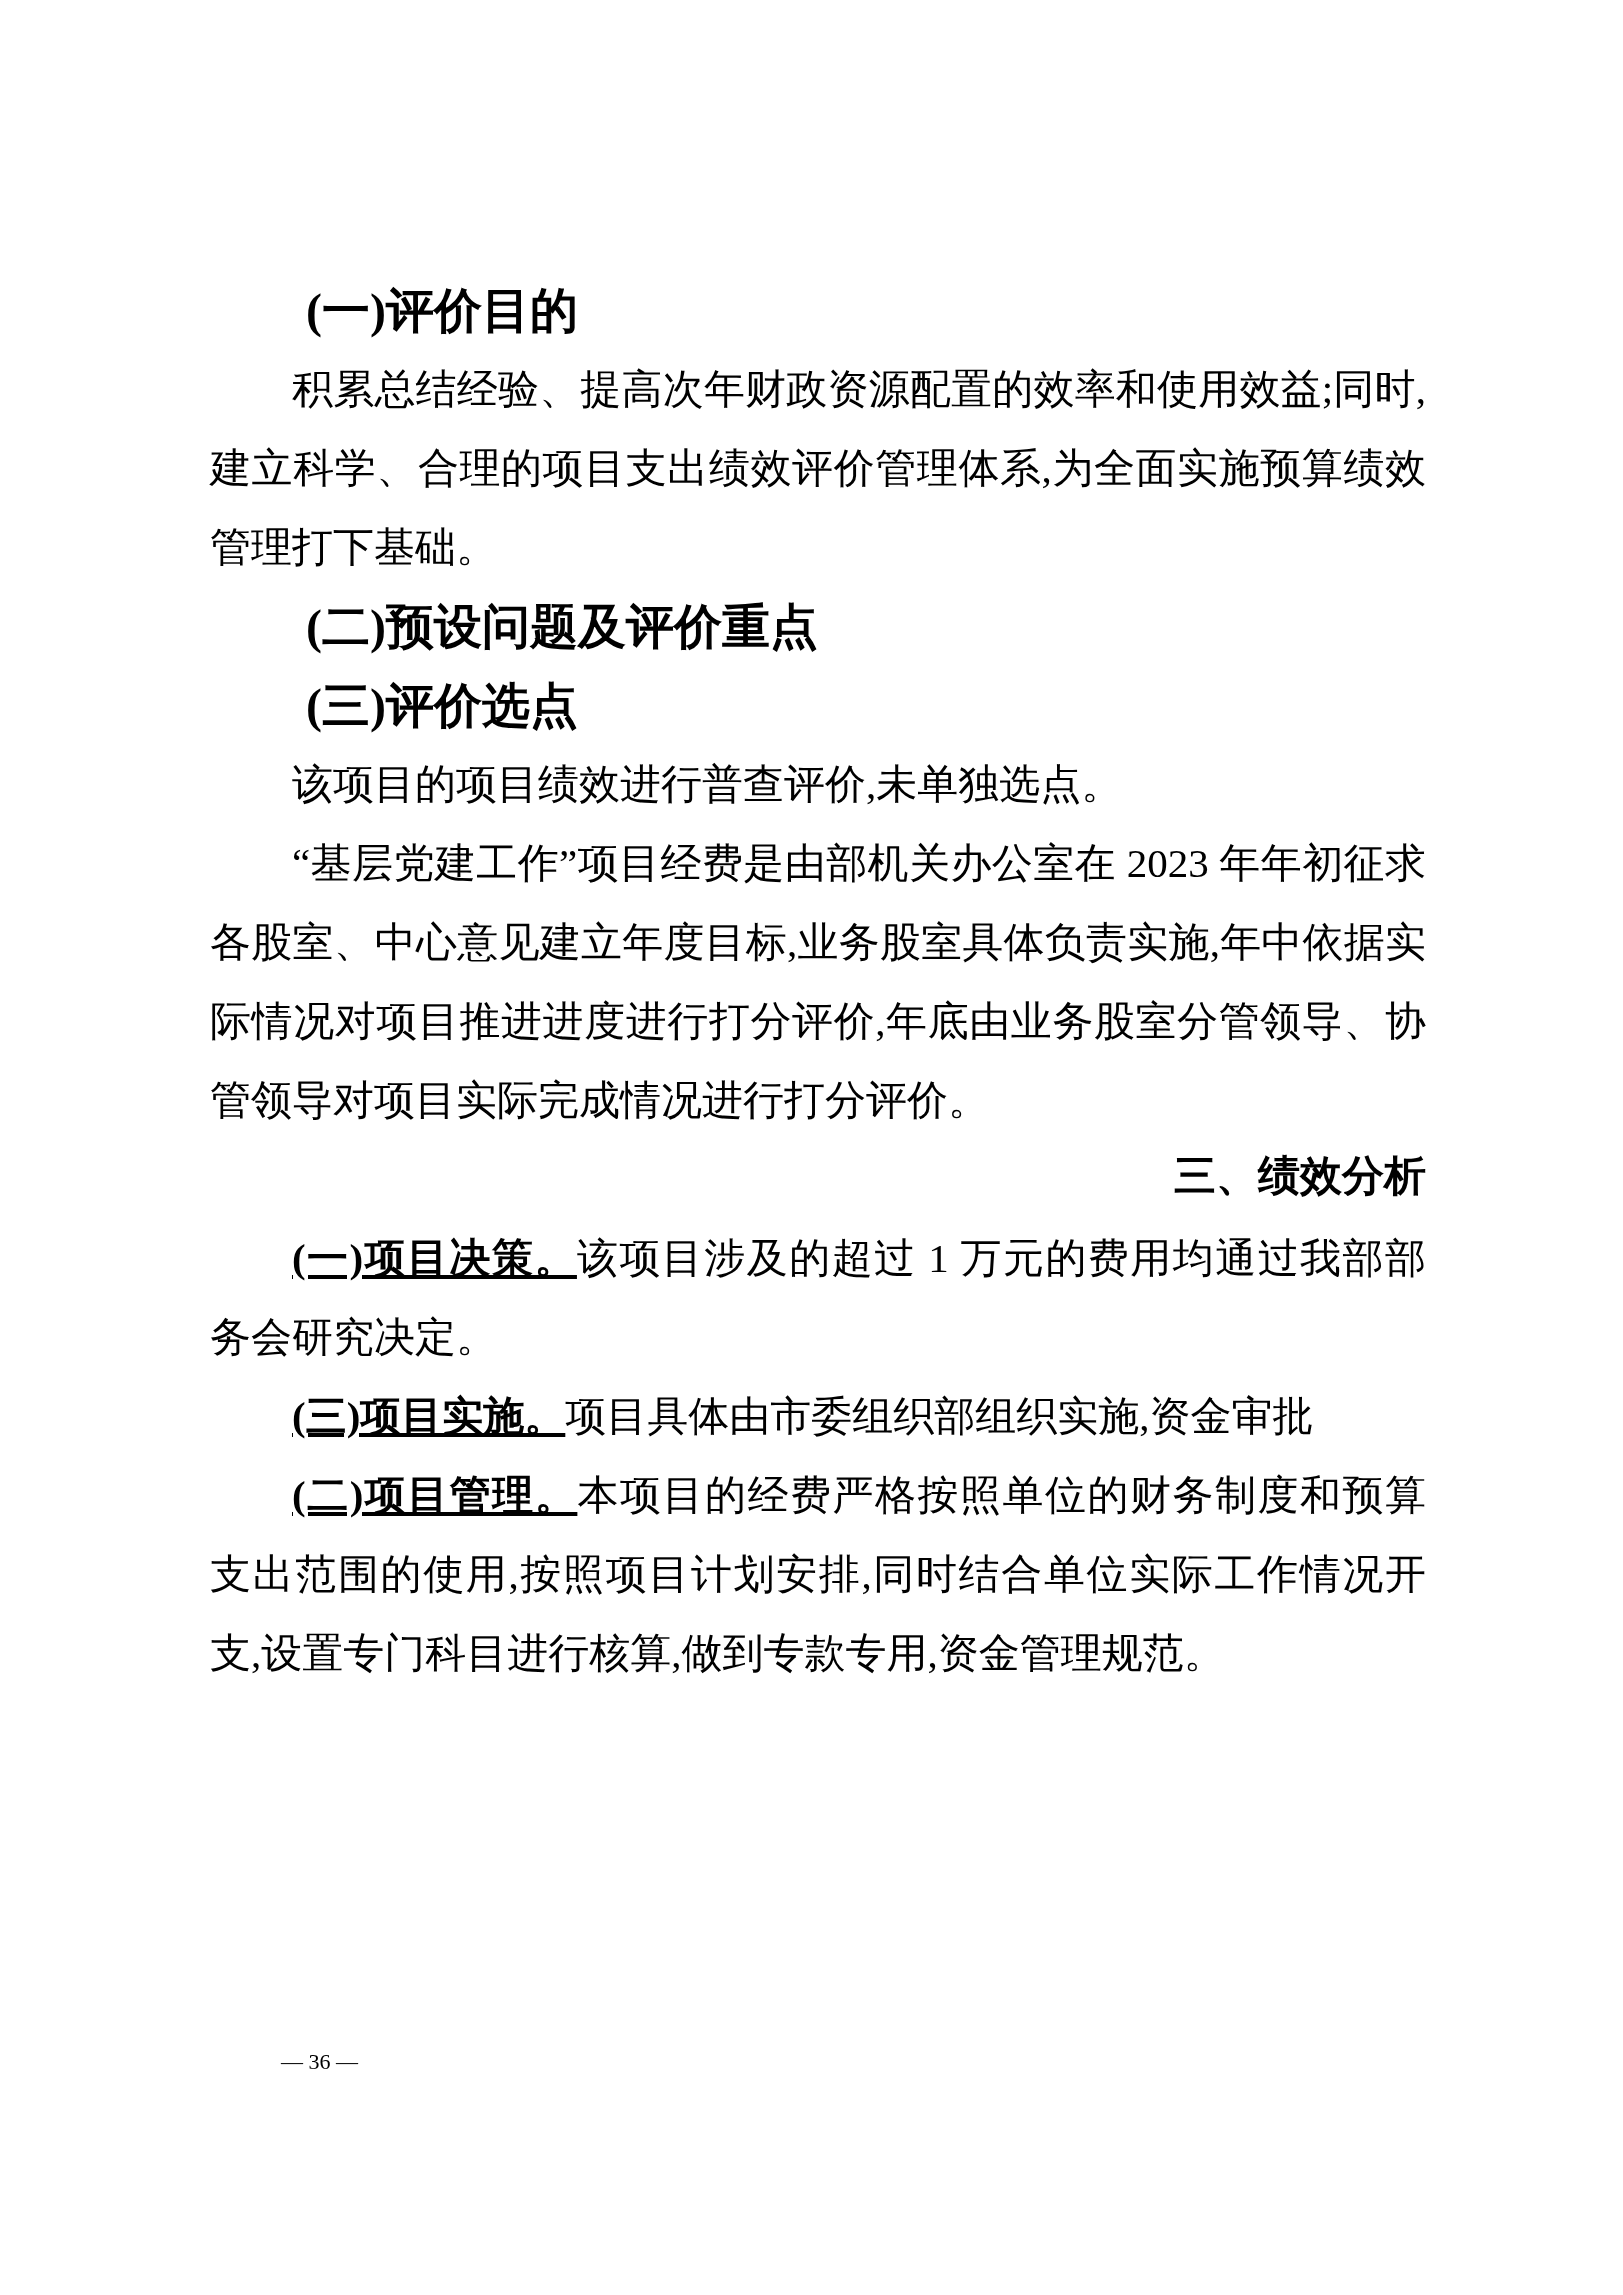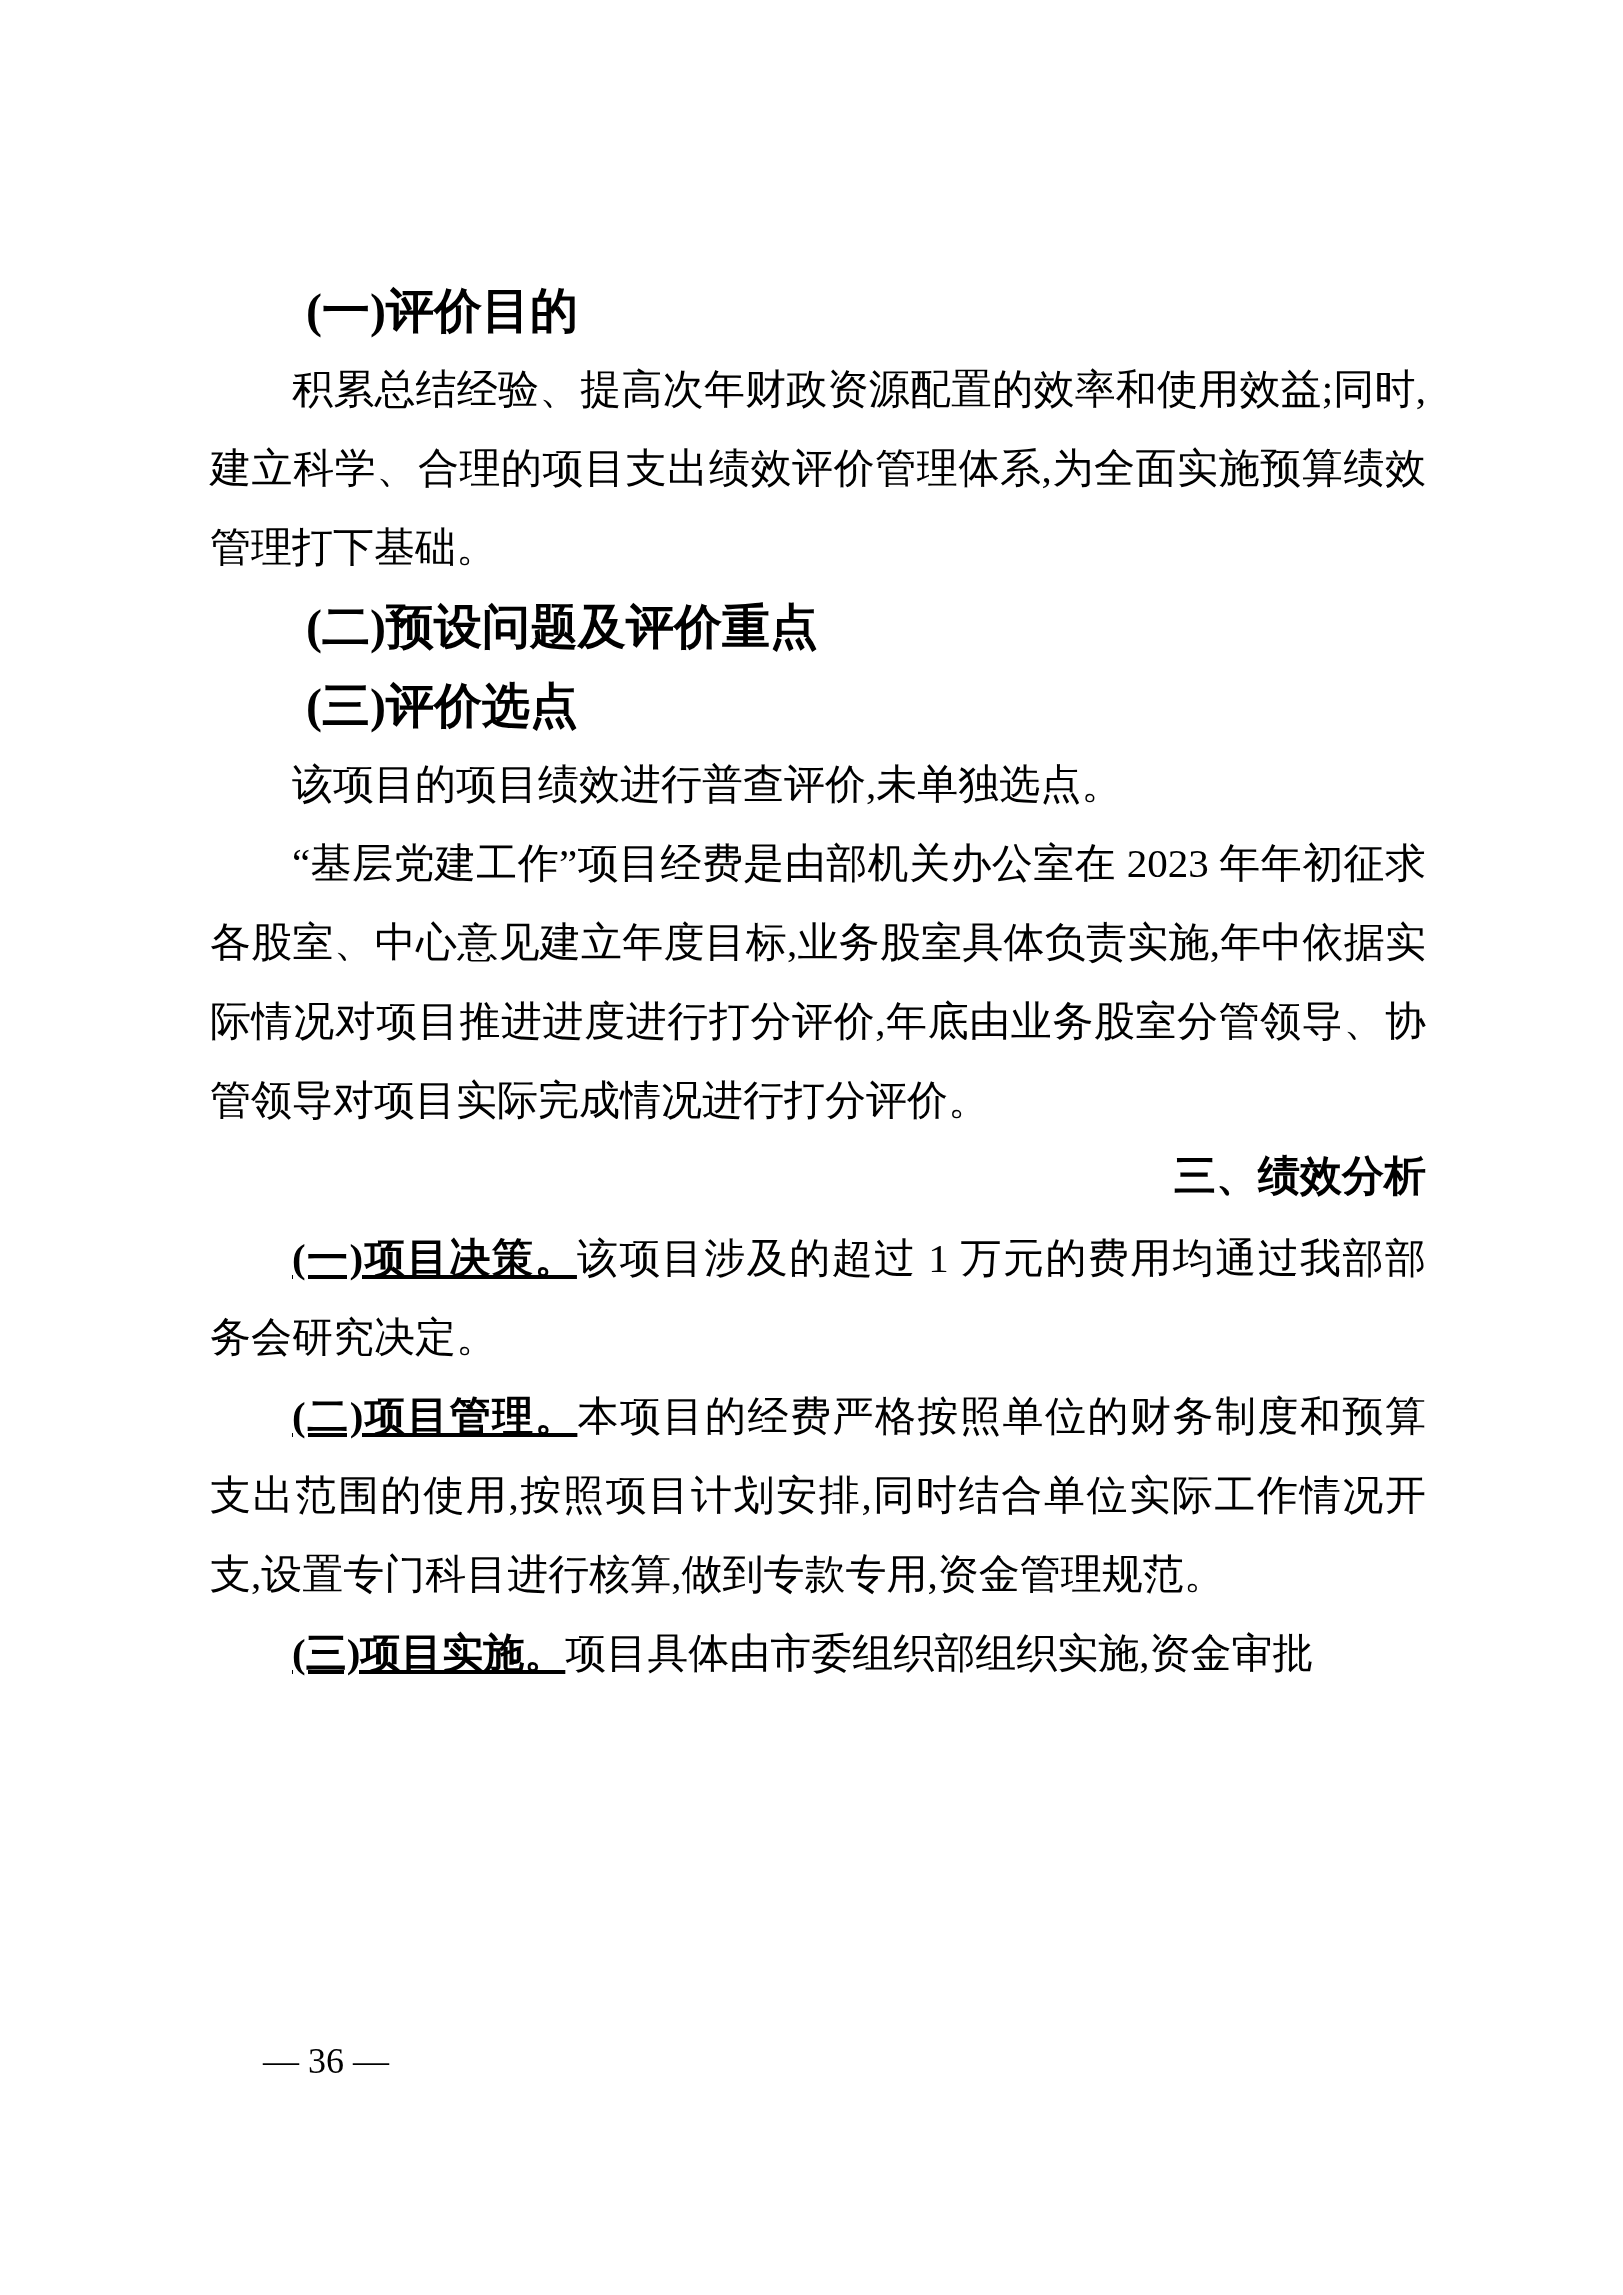--- a/index.html
+++ b/index.html
@@ -47,23 +47,23 @@
     font-weight: bold;
     text-indent: 2em;
     text-align: right;
   }
   .lead {
     font-weight: bold;
     text-decoration: underline;
   }
   .page-number {
     position: absolute;
-    left: 263px;
+    left: 281px;
     top: 2044px;
-    font-size: 36px;
+    font-size: 22px;
     line-height: 35px;
     font-family: "Liberation Serif", serif;
     color: #000000;
     white-space: pre;
   }
 </style>
 </head>
 <body>
 
 <div class="page">
@@ -83,24 +83,24 @@
 
     <p class="para">“基层党建工作”项目经费是由部机关办公室在 2023 年年初征求各股室、中心意见建立年度目标,业务股室具体负责实施,年中依据实际情况对项目推进进度进行打分评价,年底由业务股室分管领导、协管领导对项目实际完成情况进行打分评价。</p>
 
     <h2 class="section-heading">三、绩效分析</h2>
 
     <p class="para">
       <strong class="lead">(一)项目决策。</strong><span>该项目涉及的超过 1 万元的费用均通过我部部务会研究决定。</span>
     </p>
 
     <p class="para">
-      <strong class="lead">(二)项目管理。</strong><span>本项目的经费严格按照单位的财务制度和预算支出范围的使用,按照项目计划安排,同时结合单位实际工作情况开支,设置专门科目进行核算,做到专款专用,资金管理规范。</span>
+      <strong class="lead">(三)项目实施。</strong><span>项目具体由市委组织部组织实施,资金审批</span>
     </p>
 
     <p class="para">
-      <strong class="lead">(三)项目实施。</strong><span>项目具体由市委组织部组织实施,资金审批</span>
+      <strong class="lead">(二)项目管理。</strong><span>本项目的经费严格按照单位的财务制度和预算支出范围的使用,按照项目计划安排,同时结合单位实际工作情况开支,设置专门科目进行核算,做到专款专用,资金管理规范。</span>
     </p>
 
   </main>
 
   <footer class="page-number">— 36 —</footer>
 </div>
 
 
 </body></html>

